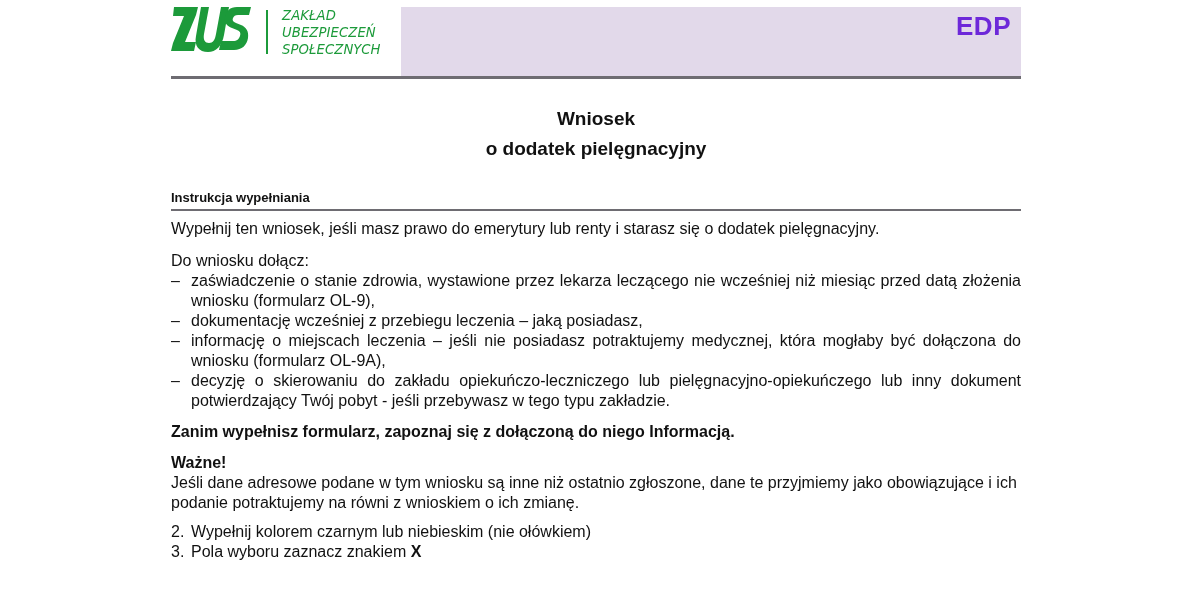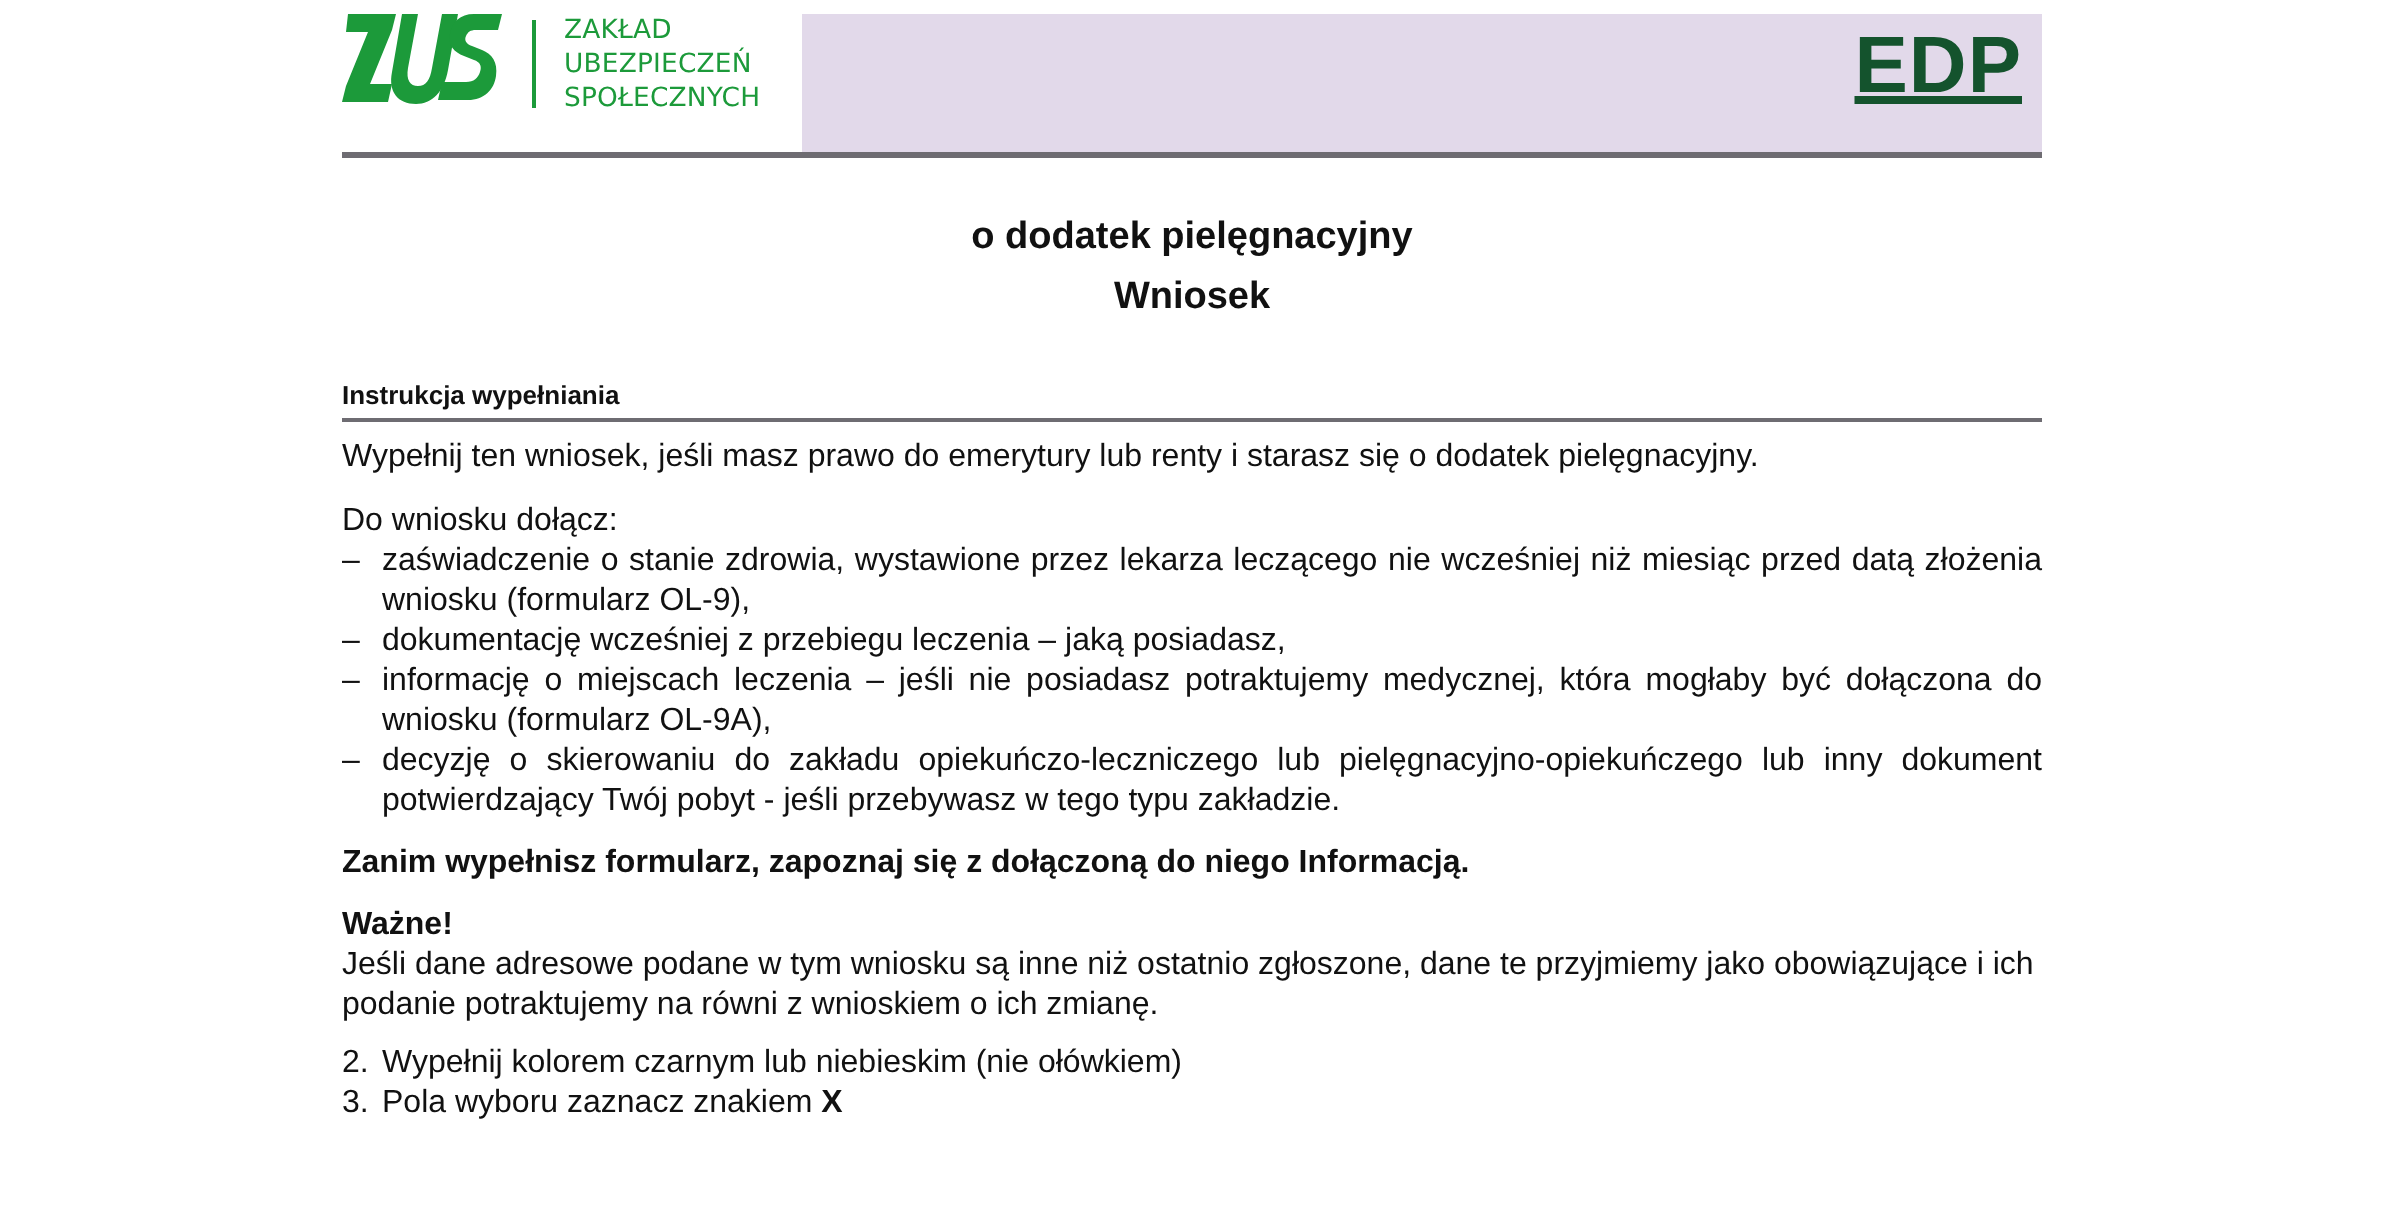--- a/index.html
+++ b/index.html
@@ -1,28 +1,28 @@
 <!DOCTYPE html>
 <html><head>
   <meta charset="utf-8">
   <style>
     * { margin: 0; padding: 0; box-sizing: border-box; }
     html, body { width: 1200px; height: 611px; background: #ffffff; overflow: hidden; }
     body { font-family: "Liberation Sans", sans-serif; color: #111111; position: relative; }
 
     .header { position: absolute; left: 171px; top: 0; width: 850px; height: 79px; }
-    .logo { position: absolute; left: 0; top: 4px; width: 215px; height: 56px; }
+    .logo { position: absolute; left: 0; top: 4px; width: 215px; height: 56px; font-style: italic; }
     .logo-mark { position: absolute; left: 0; top: 0; width: 82px; height: 52px; }
     .logo-sep { position: absolute; left: 95px; top: 6px; width: 2px; height: 44px; background: #1c9a3a; }
     .logo-text { position: absolute; left: 111px; top: 3px; font-family: "DejaVu Sans", sans-serif;
                  font-size: 13.2px; line-height: 17px; color: #1c9a3a; letter-spacing: 0.1px; }
     .logo-text div { white-space: nowrap; }
 
     .code-box { position: absolute; left: 230px; top: 7px; width: 620px; height: 70px; background: #e2d9ea; }
-    .code { position: absolute; right: 10px; top: 4px; font-size: 40px; font-weight: bold; color: #14532d; letter-spacing: 0.5px; text-decoration: underline; }
+    .code { position: absolute; right: 10px; top: 4px; font-size: 26px; font-weight: bold; color: #6d28d9; letter-spacing: 0.5px; }
     .header-rule { position: absolute; left: 0; top: 76px; width: 850px; height: 3px; background: #6e6c72; }
 
     .title { position: absolute; left: 171px; width: 850px; top: 104px; text-align: center; font-size: 19px; font-weight: bold; line-height: 30px; color: #111; }
 
     .section { position: absolute; left: 171px; width: 850px; top: 187px; }
     .section-title { font-size: 13px; font-weight: bold; line-height: 22px; padding-bottom: 0; }
     .section-rule { height: 2px; background: #6e6c72; margin-top: 0; }
 
     .p { font-size: 16px; line-height: 20px; color: #111; }
     .intro { margin-top: 8px; }
@@ -61,22 +61,22 @@
       <div>SPOŁECZNYCH</div>
     </div>
   </div>
   <div class="code-box">
     <div class="code">EDP</div>
   </div>
   <div class="header-rule"></div>
 </div>
 
 <div class="title">
+  <div>Wniosek</div>
   <div>o dodatek pielęgnacyjny</div>
-  <div>Wniosek</div>
 </div>
 
 <div class="section">
   <div class="section-title">Instrukcja wypełniania</div>
   <div class="section-rule"></div>
 
   <div class="p intro">Wypełnij ten wniosek, jeśli masz prawo do emerytury lub renty i starasz się o dodatek pielęgnacyjny.</div>
 
   <div class="p attach-head">Do wniosku dołącz:</div>
   <ul class="attach">

